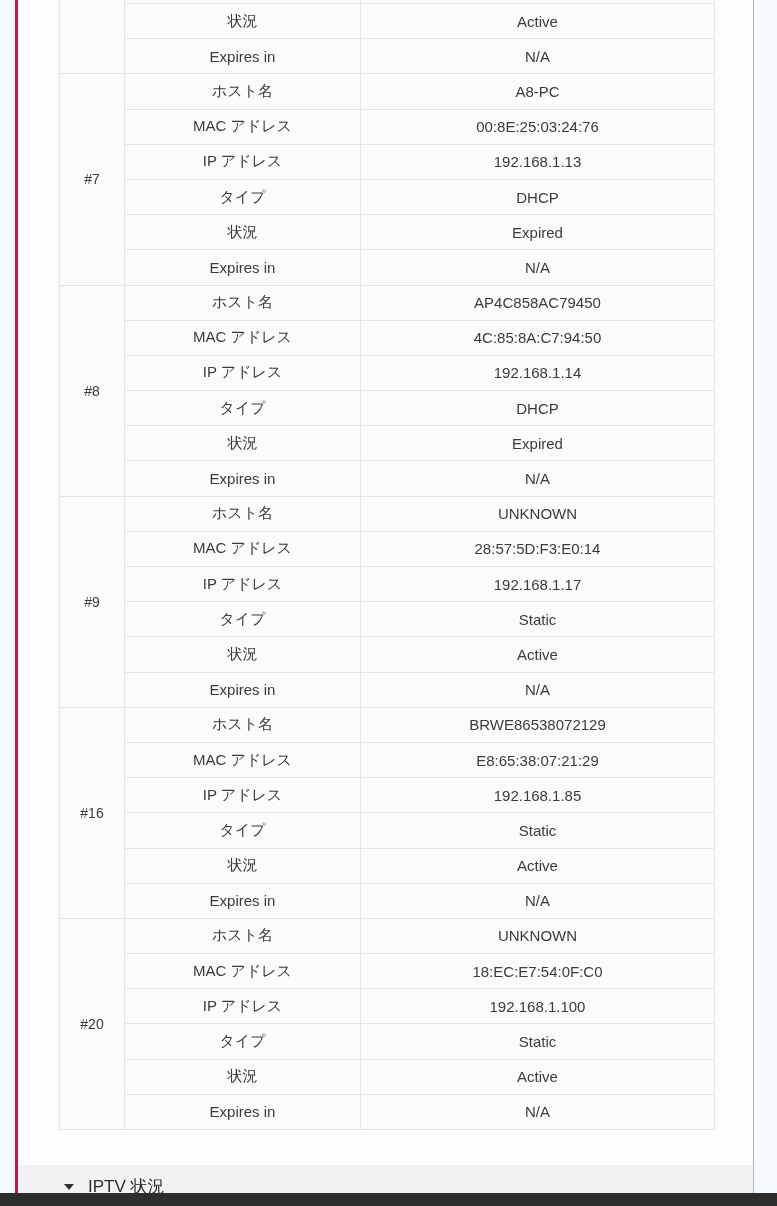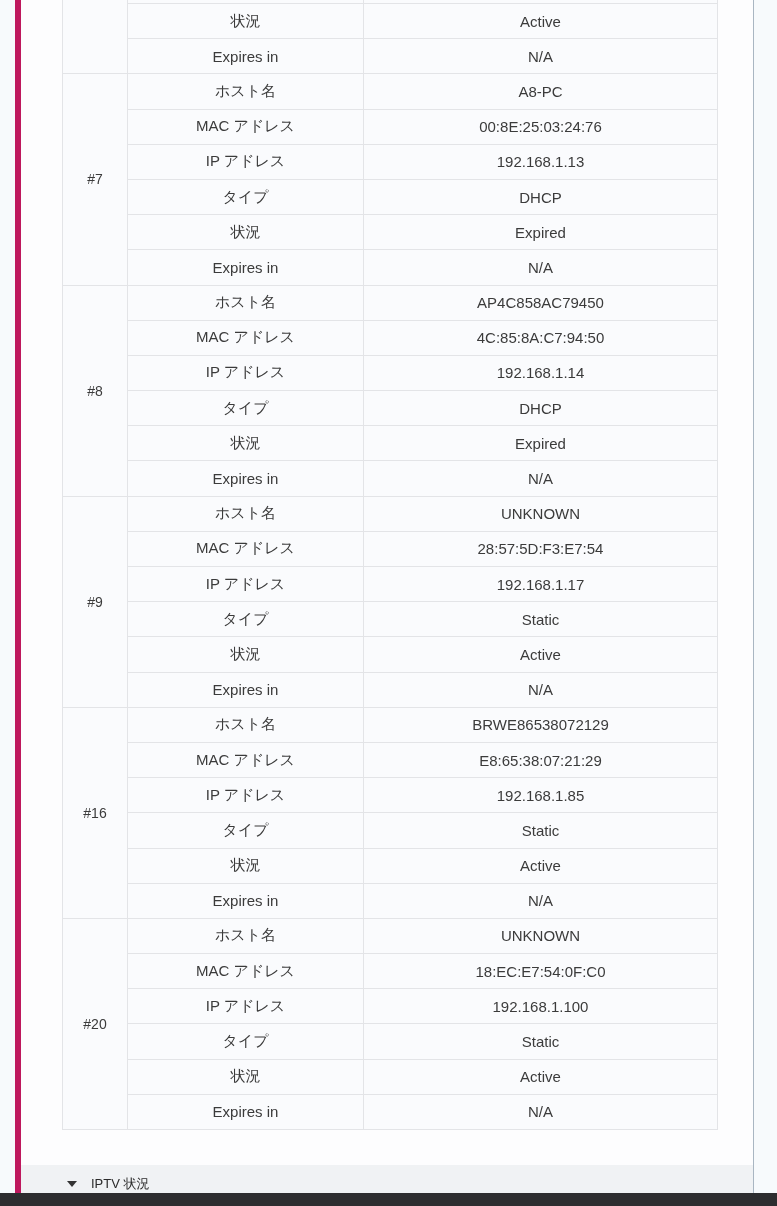--- a/index.html
+++ b/index.html
@@ -15,21 +15,21 @@
     overflow: hidden;
   }
   .content-panel {
     position: absolute;
     left: 15px;
     top: 0;
     width: 739px;
     height: 1206px;
     box-sizing: border-box;
     background: #fdfdfe;
-    border-left: 6px solid #be185d;
+    border-left: 3px solid #be185d;
     border-right: 1px solid #a9b6c2;
   }
   table.device-table {
     position: absolute;
     left: 41px;
     top: 0;
     width: 655px;
     border-collapse: collapse;
     table-layout: fixed;
   }
@@ -74,21 +74,21 @@
   }
   .tri-down {
     width: 0;
     height: 0;
     border-left: 5px solid transparent;
     border-right: 5px solid transparent;
     border-top: 6px solid #333333;
     margin-right: 14px;
   }
   .iptv-title {
-    font-size: 13px;
+    font-size: 17px;
     color: #2b2b2b;
   }
   .bottom-bar {
     position: absolute;
     left: 0;
     top: 1193px;
     width: 777px;
     height: 13px;
     background: #2d2d2f;
     z-index: 5;
@@ -173,21 +173,21 @@
         <td>N/A</td>
       </tr>
 
       <tr>
         <td class="idx-cell" rowspan="6">#9</td>
         <td>ホスト名</td>
         <td>UNKNOWN</td>
       </tr>
       <tr>
         <td>MAC アドレス</td>
-        <td>28:57:5D:F3:E7:54</td>
+        <td>28:57:5D:F3:E0:14</td>
       </tr>
       <tr>
         <td>IP アドレス</td>
         <td>192.168.1.17</td>
       </tr>
       <tr>
         <td>タイプ</td>
         <td>Static</td>
       </tr>
       <tr>

